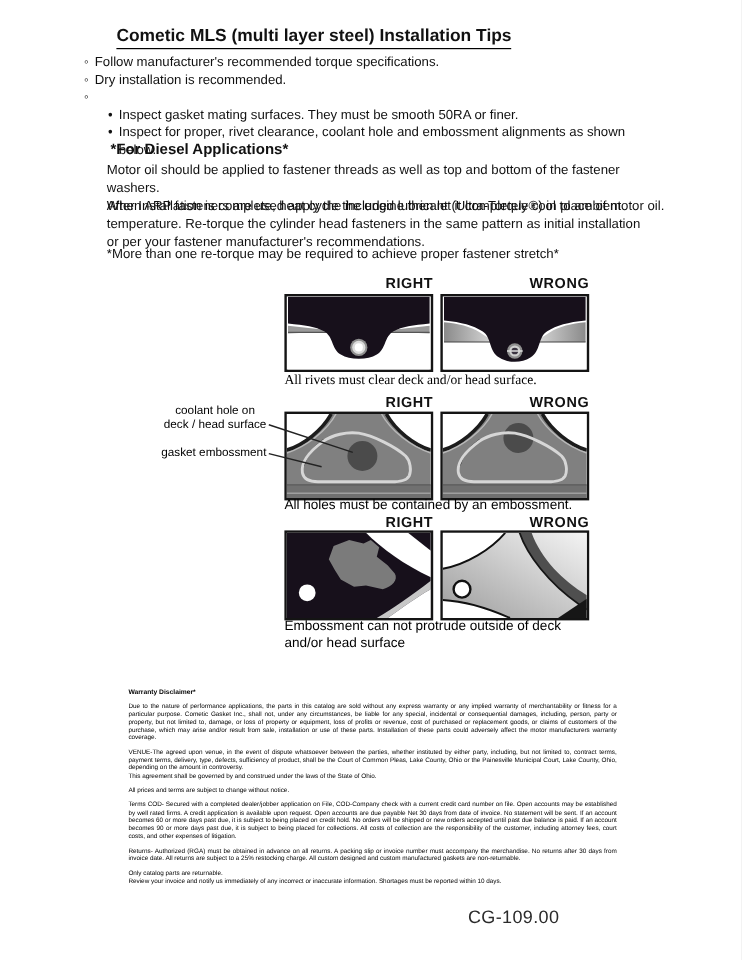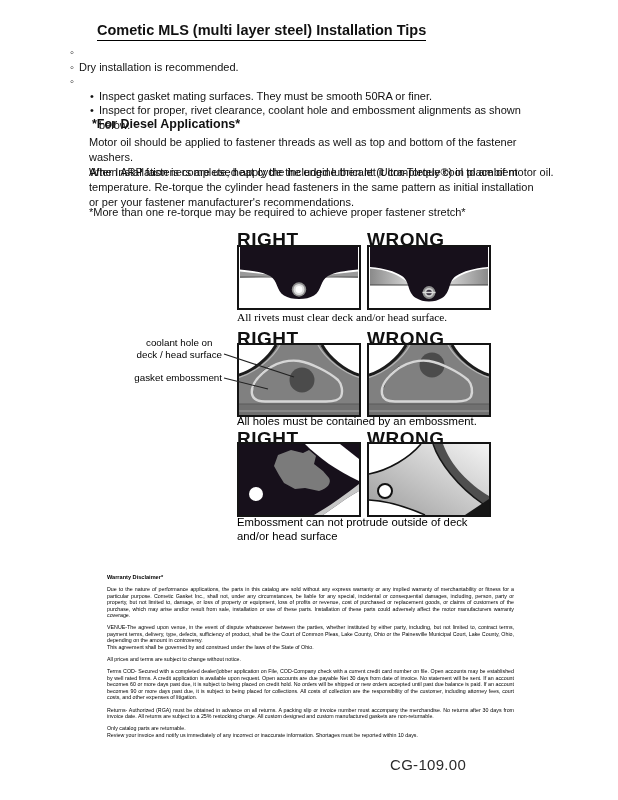--- a/index.html
+++ b/index.html
@@ -22,21 +22,21 @@
   }
   .tips{left:70px;top:45px;font-size:11px;line-height:14.5px;width:480px;}
   .bullet-row{display:flex;}
   .bullet-row .marker{width:9px;flex:none;}
   .bullet-row.sub{padding-left:20px;}
   .diesel-heading{left:92px;top:117px;font-size:12.5px;font-weight:bold;}
   .body-para{font-size:11px;line-height:15px;white-space:pre-line;width:470px;}
   .p1{left:89px;top:135px;}
   .p2{left:89px;top:165px;}
   .note{left:89px;top:206px;font-size:11px;}
-  .rw-label{font-size:19px;font-weight:bold;letter-spacing:.5px;text-align:left;width:124px;}
+  .rw-label{font-size:12px;font-weight:bold;letter-spacing:.5px;text-align:right;width:124px;}
   .dbox{
     width:120px;height:61px;
     border:2px solid #141414;
     background:#fff;
     line-height:0;
   }
   .dbox svg{display:block;width:100%;height:100%;}
   .dbox.tall{height:70px;}
   .dbox.tall3{height:71px;}
   .caption{font-size:11.3px;line-height:13.5px;white-space:pre-line;color:#000;}
@@ -59,20 +59,21 @@
 </head>
 <body>
 
 <div class="page">
 
   <div class="abs doc-title">Cometic MLS (multi layer steel) Installation Tips</div>
 
   <div class="abs tips">
     <div class="bullet-row">
         <span class="marker">◦</span>
+        <span>Follow manufacturer's recommended torque specifications.</span>
       </div>
     <div class="bullet-row">
         <span class="marker">◦</span>
         <span>Dry installation is recommended.</span>
       </div>
     <div class="bullet-row">
         <span class="marker">◦</span>
       </div>
     <div class="bullet-row sub">
         <span class="marker">•</span>

